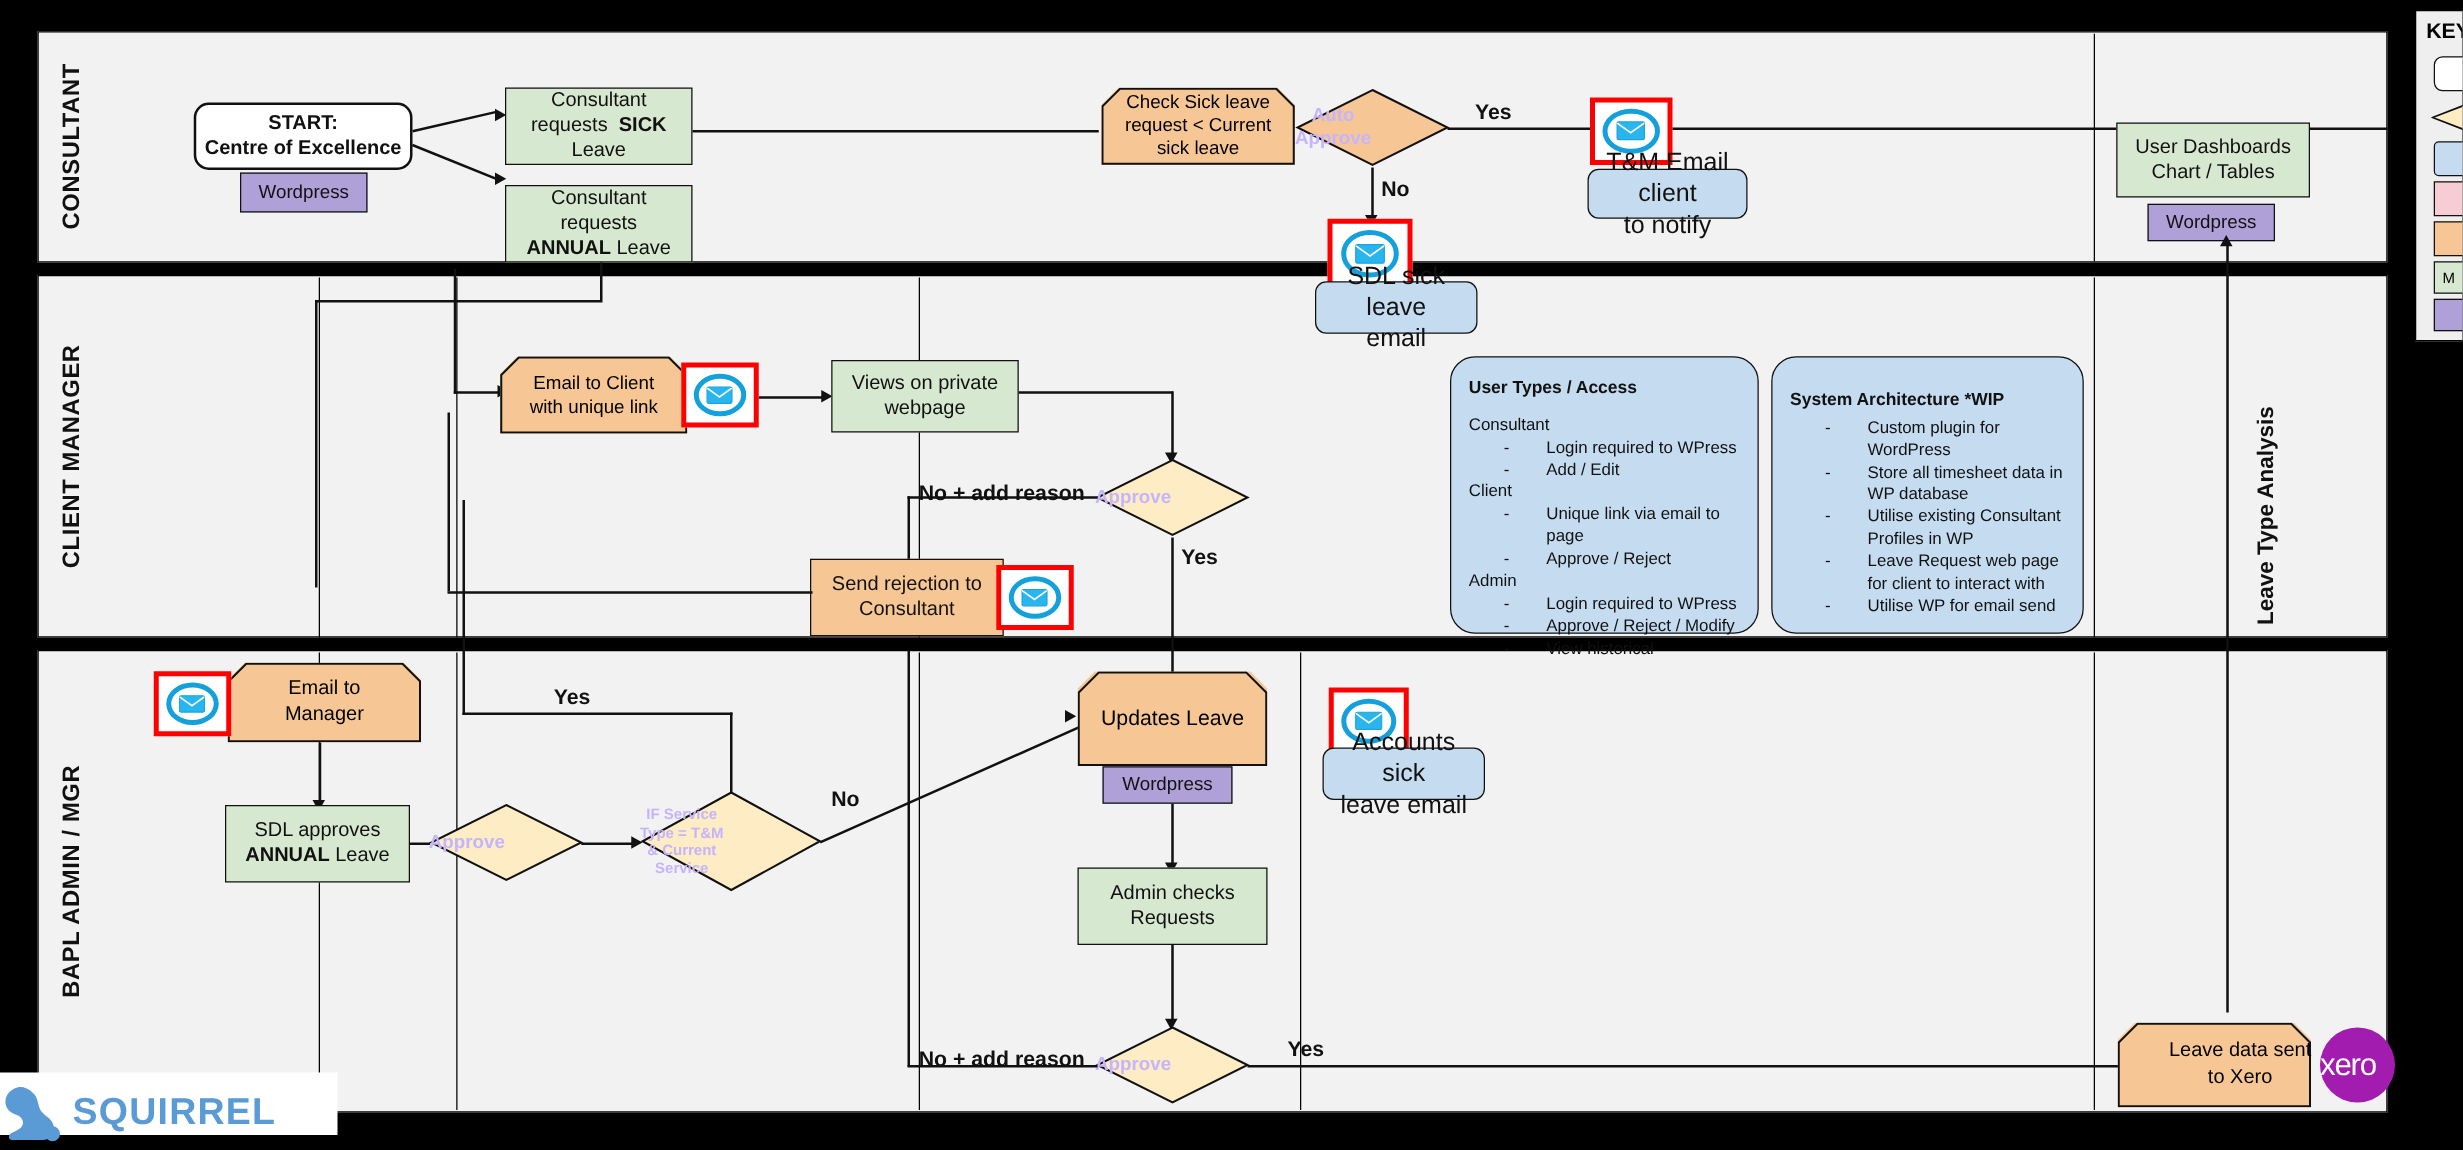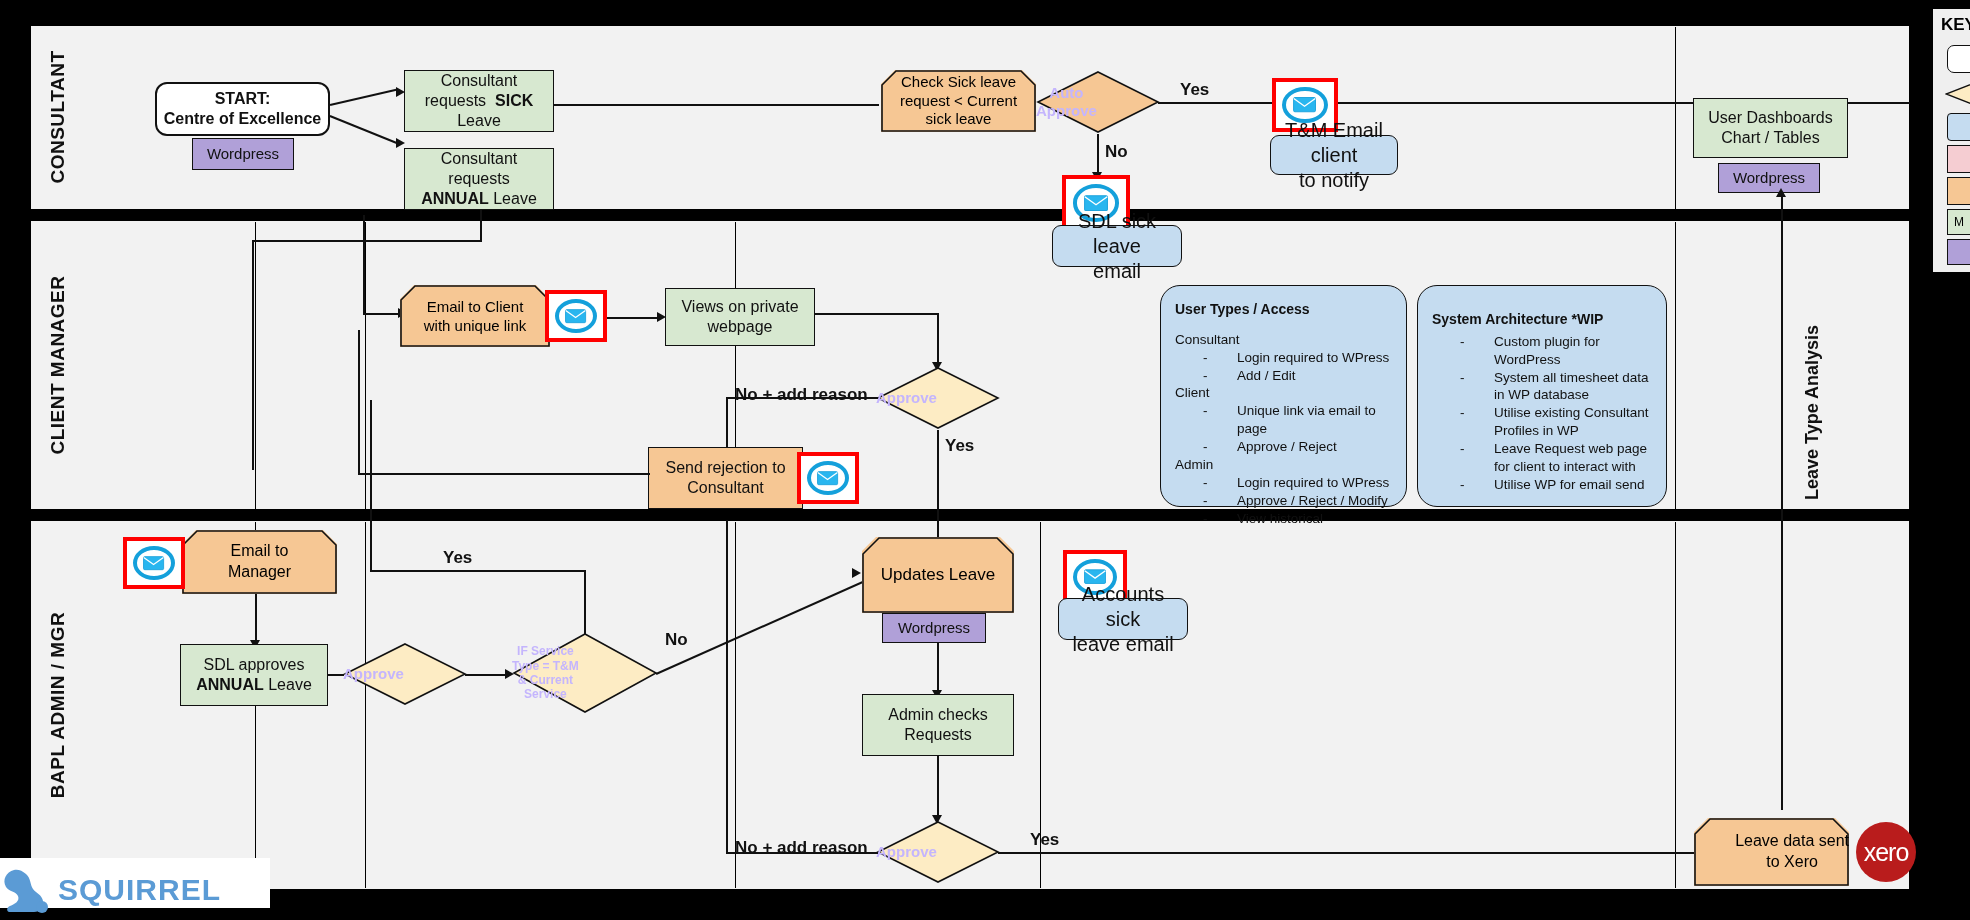--- a/index.html
+++ b/index.html
@@ -65,22 +65,22 @@
 
   
   #key{position:absolute;background:#efefef;border:1px solid #000;box-sizing:border-box;}
   #key .ktitle{position:absolute;left:8px;top:6px;font-weight:bold;font-size:17px;}
   .kswatch{position:absolute;border:1.5px solid #111;box-sizing:border-box;font-size:12px;
     display:flex;align-items:center;padding-left:6px;}
 
   
   #squirrel{position:absolute;left:0;top:860px;width:260px;height:60px;display:flex;align-items:center;}
   #squirrel .sqtext{font-weight:bold;font-size:30px;color:#5b9bd5;letter-spacing:1px;margin-left:6px;}
-  #xero{position:absolute;display:flex;align-items:center;justify-content:center;border-radius:50%;
-    background:#b91c1c;color:#fff;font-size:25px;letter-spacing:-1px;}
+  #xero{position:absolute;display:flex;align-items:center;justify-content:flex-start;border-radius:50%;
+    background:#a21caf;color:#fff;font-size:25px;letter-spacing:-1px;}
   .white-bg{position:absolute;background:#fff;}
 </style>
 </head>
 <body>
 
 <div id="root">
 
   <div class="lane" style="left:30px;top:25px;width:1880px;height:185px;">
   </div>
   <div class="lane-label" style="left:58px;top:117px;">CONSULTANT</div>
@@ -288,21 +288,21 @@
           <li>View historical</li>
         </ul>
       </div>
     </div>
   </div>
 
   <div class="panel" style="left:1417px;top:285px;width:250px;height:222px;padding-top:24px;">
     <h4 style="margin-bottom:4px;">System Architecture *WIP</h4>
     <ul>
       <li>Custom plugin for WordPress</li>
-      <li>System all timesheet data in WP database</li>
+      <li>Store all timesheet data in WP database</li>
       <li>Utilise existing Consultant Profiles in WP</li>
       <li>Leave Request web page for client to interact with</li>
       <li>Utilise WP for email send</li>
     </ul>
   </div>
 
   <div class="folded-wrap" style="left:182px;top:530px;width:155px;height:64px;">
     <div class="folded" style="position:absolute;inset:0;"></div>
     <svg style="position:absolute;inset:0;" width="155" height="64" viewBox="0 0 155 64">
       <path d="M1,15 L15,1 L140,1 L154,15 L154,63 L1,63 Z" fill="none" stroke="#111" stroke-width="1.6"></path>

